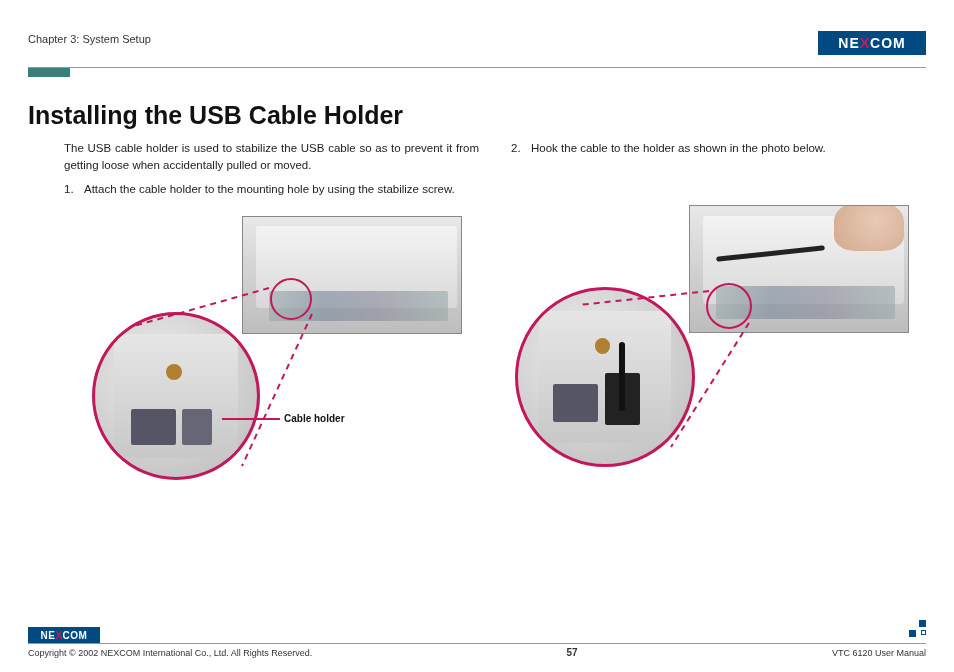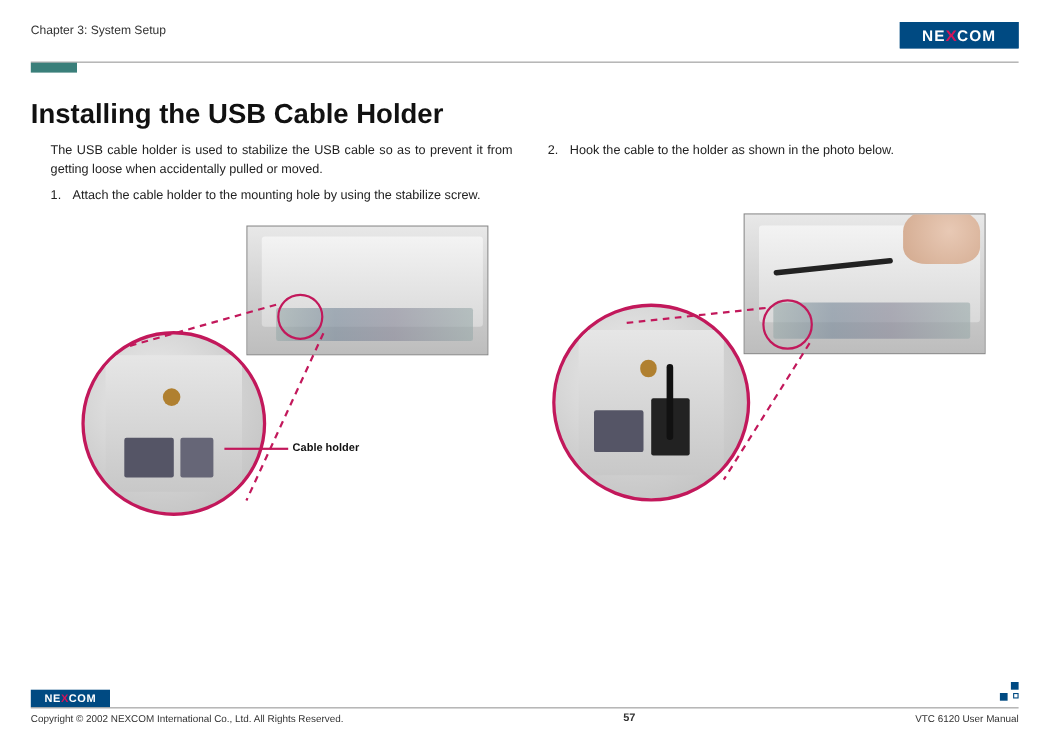--- a/index.html
+++ b/index.html
@@ -1,29 +1,29 @@
 <!DOCTYPE html>
 <html><head>
 <meta charset="utf-8">
 <style>
   * { box-sizing: border-box; margin: 0; padding: 0; }
   html, body { width: 954px; height: 672px; font-family: Arial, Helvetica, sans-serif; background: #fff; color: #222; }
-  .page { position: relative; width: 954px; height: 672px; padding: 20px 28px 14px 28px; }
+  .page { position: relative; width: 954px; height: 672px; padding: 31px 28px 14px 28px; }
   
   .hdr { display: flex; justify-content: space-between; align-items: flex-start; height: 34px; }
   .chapter { font-size: 11px; color: #333; padding-top: 2px; }
   .logo { width: 108px; height: 24px; background: #004a82; border: 2px solid #004a82; display: flex; align-items: center; justify-content: center; letter-spacing: 1px; }
   .logo-text { color: #fff; font-weight: bold; font-size: 14px; font-family: Arial, sans-serif; }
   .logo-text .x { color: #d1145a; display:inline-block; transform: scaleX(1.1); }
   .hdr-rule { margin-top: 2px; border: none; border-top: 1px solid #999; }
   .hdr-tab { width: 42px; height: 9px; background: #3a7f7a; margin-top: 0; margin-left: 0; }
   
   .content { position: relative; margin-top: 24px; }
   h1.title { font-size: 25px; font-weight: bold; color: #111; margin-bottom: 10px; }
-  .cols { display: flex; gap: 32px; margin-left: 18px; }
+  .cols { display: flex; gap: 32px; margin-left: 36px; }
   .col { width: 420px; font-size: 11.5px; line-height: 1.45; color: #222; }
   .intro { text-align: justify; margin-bottom: 8px; }
   .step { display: flex; gap: 8px; text-align: justify; }
   .step-num { flex: 0 0 12px; }
   
   .figwrap { position: relative; width: 100%; height: 300px; margin-top: 18px; text-align: right; }
   
   .photo { position: absolute; background: linear-gradient(180deg,#e8e8e8 0%, #cfcfcf 55%, #bdbdbd 100%); border: 1px solid #888; overflow: hidden; }
   .device-outline { position:absolute; left:6%; right:2%; top:8%; bottom:22%; background: linear-gradient(180deg,#f3f3f3,#d9d9d9); border-radius:3px; }
   .port-row { position:absolute; left:12%; right:6%; bottom:10%; height:26%; background: linear-gradient(90deg,#9aa 0%, #789 30%, #889 60%, #9aa 100%); border-radius:2px; opacity:.6;}

